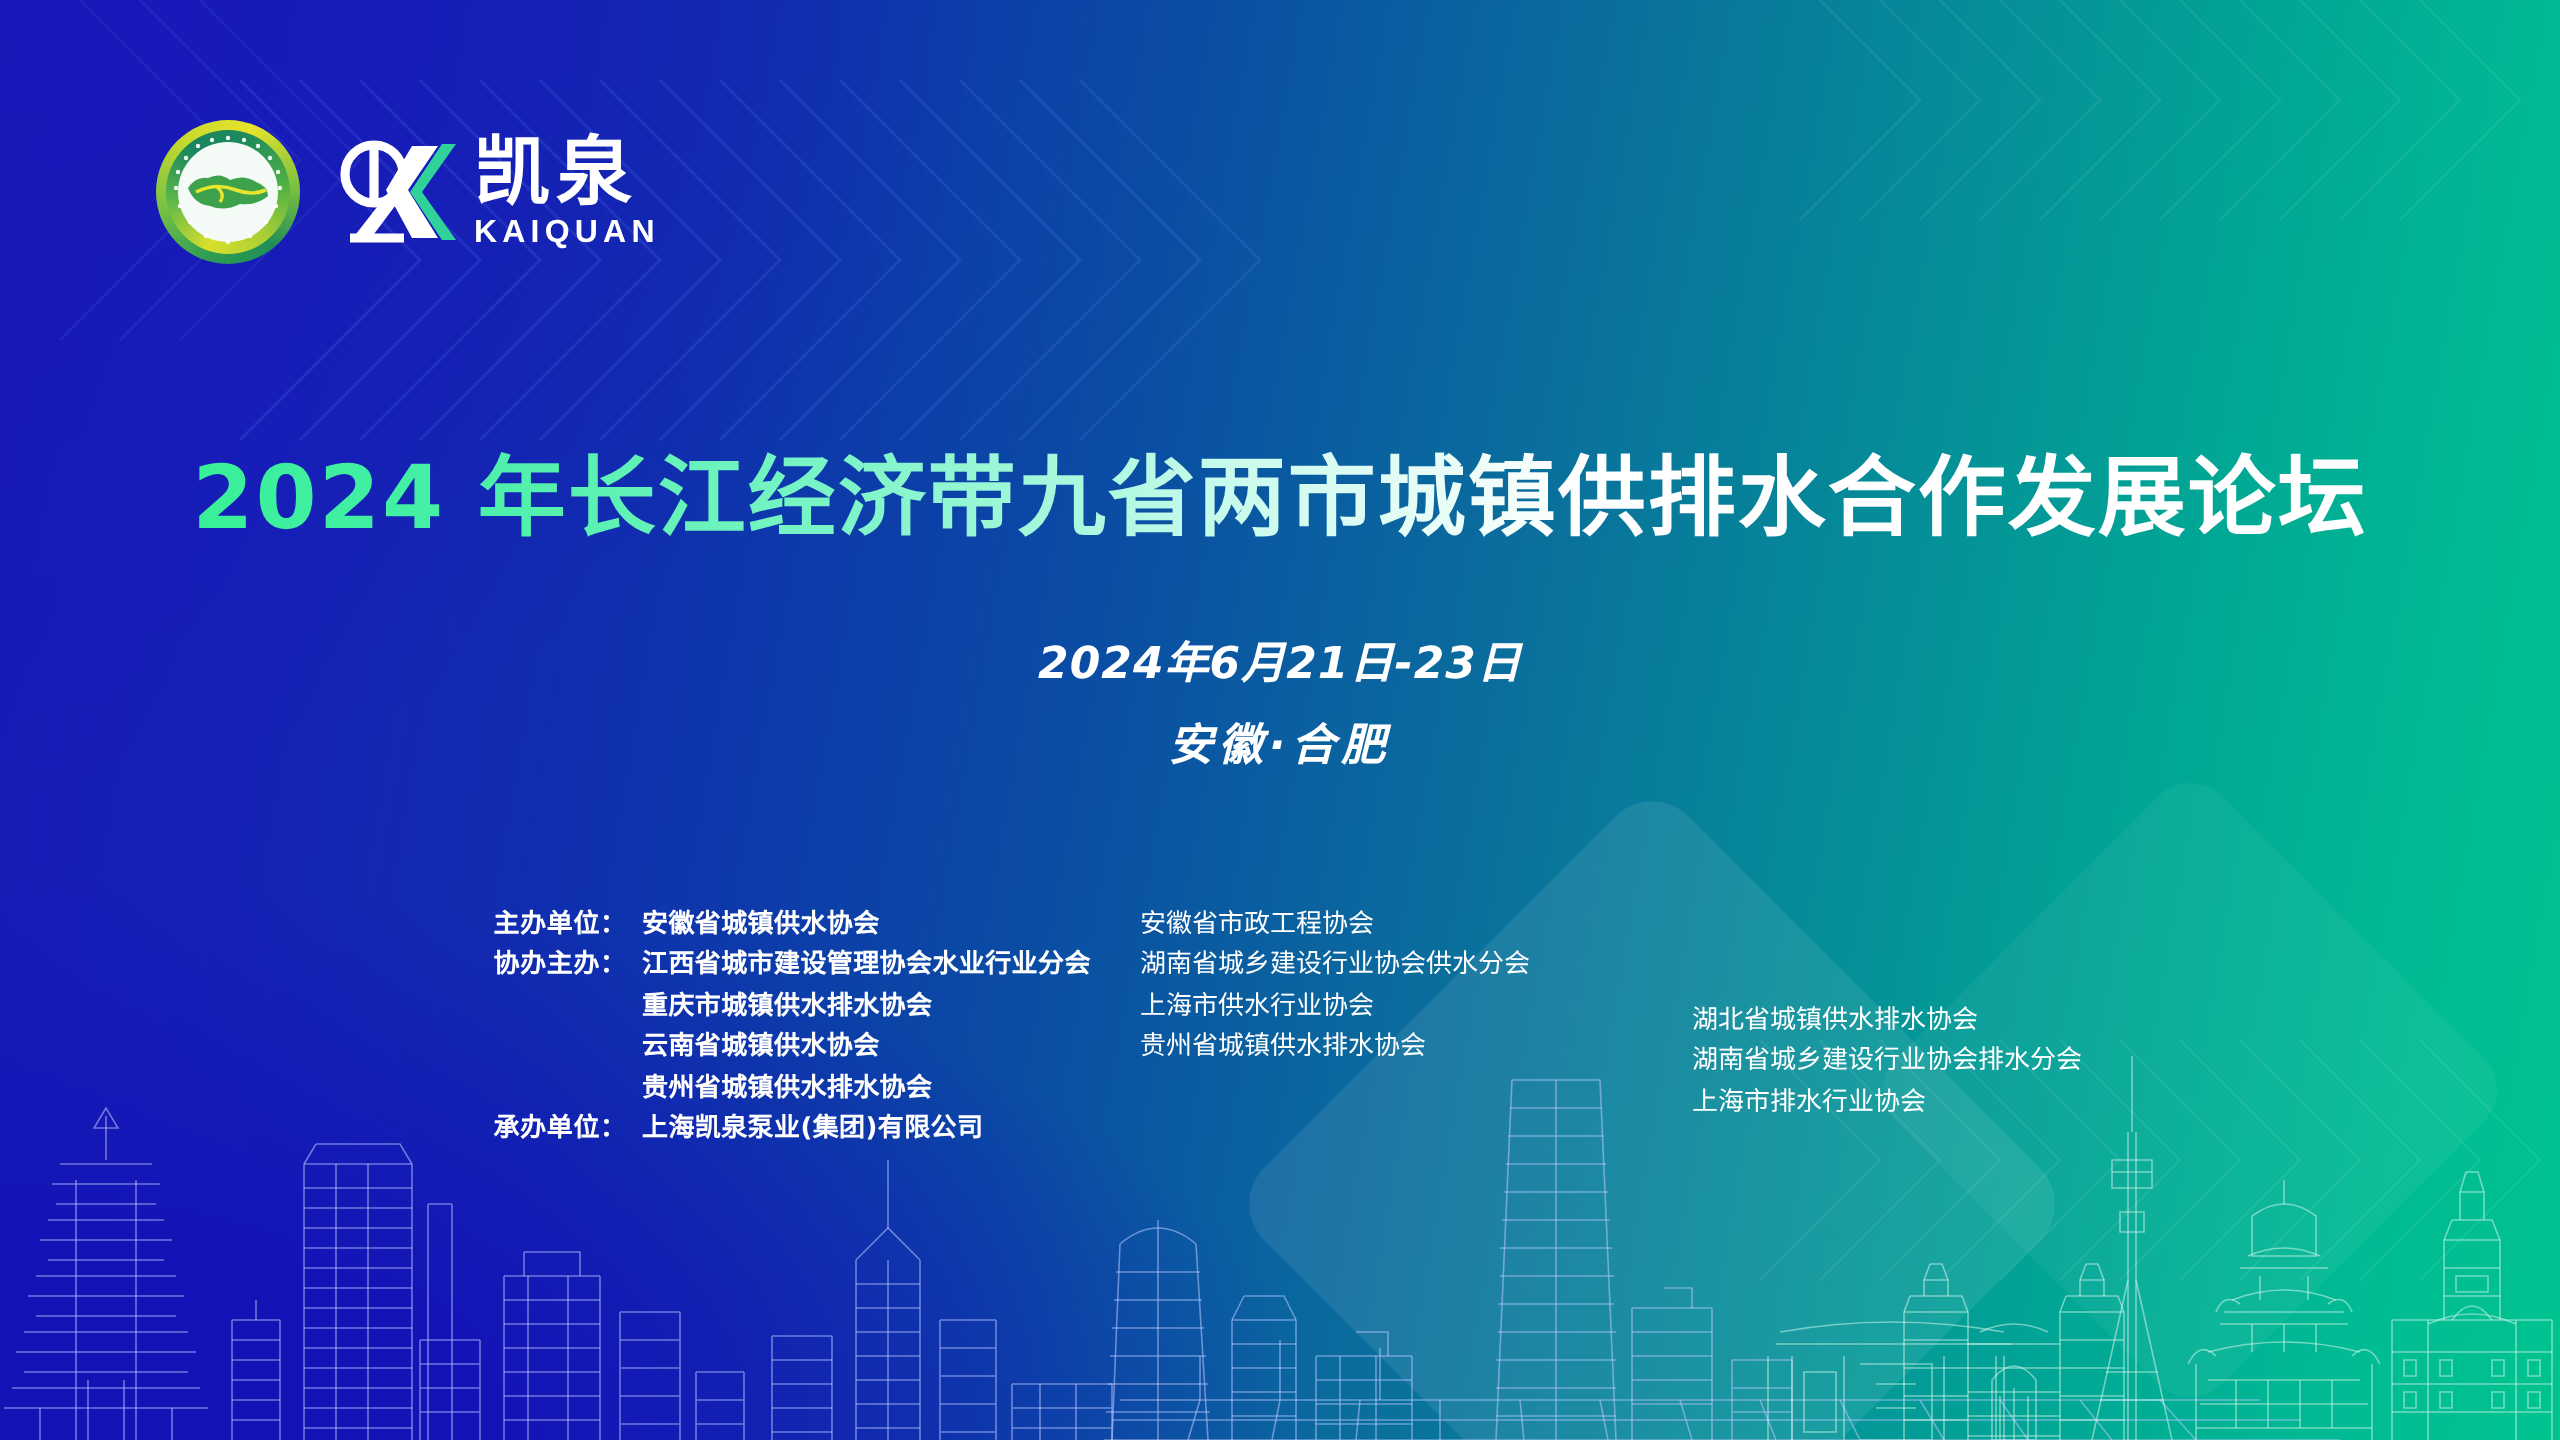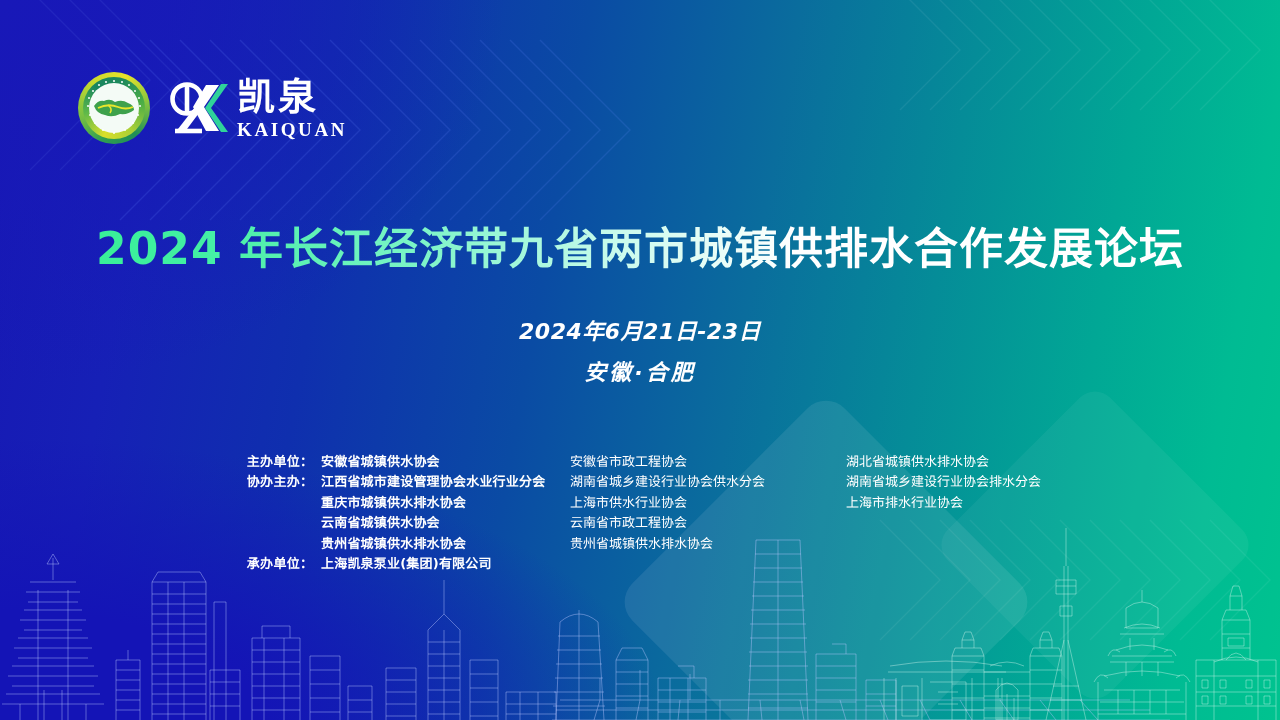--- a/index.html
+++ b/index.html
@@ -57,21 +57,21 @@
     transform:rotate(45deg);
     border-radius:22px;
     background:rgba(255,255,255,.05);
     pointer-events:none;
   }
 
   
   .skyline{ position:absolute; left:0; bottom:0; width:1280px; height:210px; pointer-events:none; }
 
   
-  .logo-row{ position:absolute; left:78px; top:72px; display:flex; align-items:center; gap:16px; }
+  .logo-row{ position:absolute; left:78px; top:60px; display:flex; align-items:center; gap:16px; }
 
   .emblem{ position:relative; width:72px; height:72px; }
   .emblem .ring{
     position:absolute; inset:0; border-radius:50%;
     background:conic-gradient(from 200deg,#2f9e52,#7dc242,#c8d92e,#e8e32a,#86c540,#1f8f57,#2f9e52);
   }
   .emblem .ring2{
     position:absolute; inset:5px; border-radius:50%;
     background:conic-gradient(from 20deg,#1f8a5c,#4cae46,#a9cf36,#d9df2b,#5fb949,#18855f,#1f8a5c);
   }
@@ -84,22 +84,22 @@
   }
 
   .kq{ display:flex; align-items:center; gap:9px; }
   .kq-mark{ position:relative; width:62px; height:56px; }
   .kq-word{ display:flex; flex-direction:column; line-height:1; }
   .kq-cn{
     font-size:38px; font-weight:700; color:#fff; letter-spacing:3px;
     font-family:"DejaVu Sans","Liberation Sans",sans-serif;
   }
   .kq-en{
-    font-size:19px; font-weight:700; color:#fff; letter-spacing:2.6px;
-    margin-top:4px; text-align:left;font-family:Liberation Serif, serif;
+    font-size:16px; font-weight:700; color:#fff; letter-spacing:2.6px;
+    margin-top:4px; text-align:left;
   }
 
   
   .slogan{
     position:absolute; right:46px; top:66px; text-align:right; color:#fff;
   }
   .slogan .cn{
     font-size:20px; font-weight:700; letter-spacing:2.5px; line-height:1.3;
     font-family:"DejaVu Sans","Liberation Sans",sans-serif;
     white-space:pre;
@@ -134,21 +134,21 @@
     position:absolute; left:231px; top:450px;
     color:#fff;
     font-family:"DejaVu Sans","Liberation Sans",sans-serif;
     font-size:13px;
     display:flex;
     gap:0;
   }
   .col{ display:flex; flex-direction:column; }
   .col.c1{ width:339px; }
   .col.c2{ width:276px; }
-  .col.c3{ width:auto; }
+  .col.c3{ width:auto;margin-top:48px; }
   .orow{ display:flex; height:20.5px; align-items:center; white-space:nowrap; }
   .lbl{
     width:69px; text-align:right; font-weight:700; flex:0 0 69px;
     letter-spacing:.3px;
   }
   .sep{ width:9px; flex:0 0 9px; font-weight:700; }
   .val{ font-weight:700; letter-spacing:.2px;margin-left:12px; }
   .col.c2 .orow,.col.c3 .orow{ font-weight:400; }
 </style>
 </head>
@@ -455,21 +455,20 @@
         <span class="lbl">承办单位</span>
         <span class="sep">：</span>
         <span class="val">上海凯泉泵业(集团)有限公司</span>
       </div>
     </div>
 
     <div class="col c2">
       <div class="orow">安徽省市政工程协会</div>
       <div class="orow">湖南省城乡建设行业协会供水分会</div>
       <div class="orow">上海市供水行业协会</div>
-      <div class="orow">云南省市政工程协会</div>
       <div class="orow">贵州省城镇供水排水协会</div>
     </div>
 
     <div class="col c3">
       <div class="orow">湖北省城镇供水排水协会</div>
       <div class="orow">湖南省城乡建设行业协会排水分会</div>
       <div class="orow">上海市排水行业协会</div>
     </div>
 
   </div>

